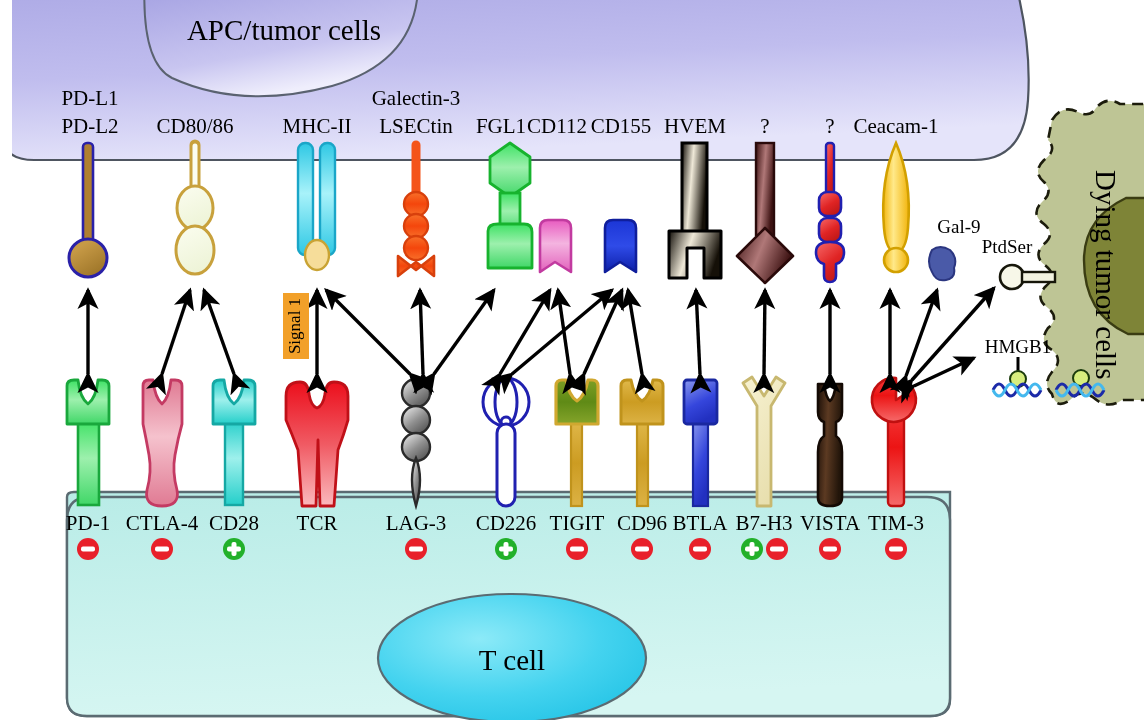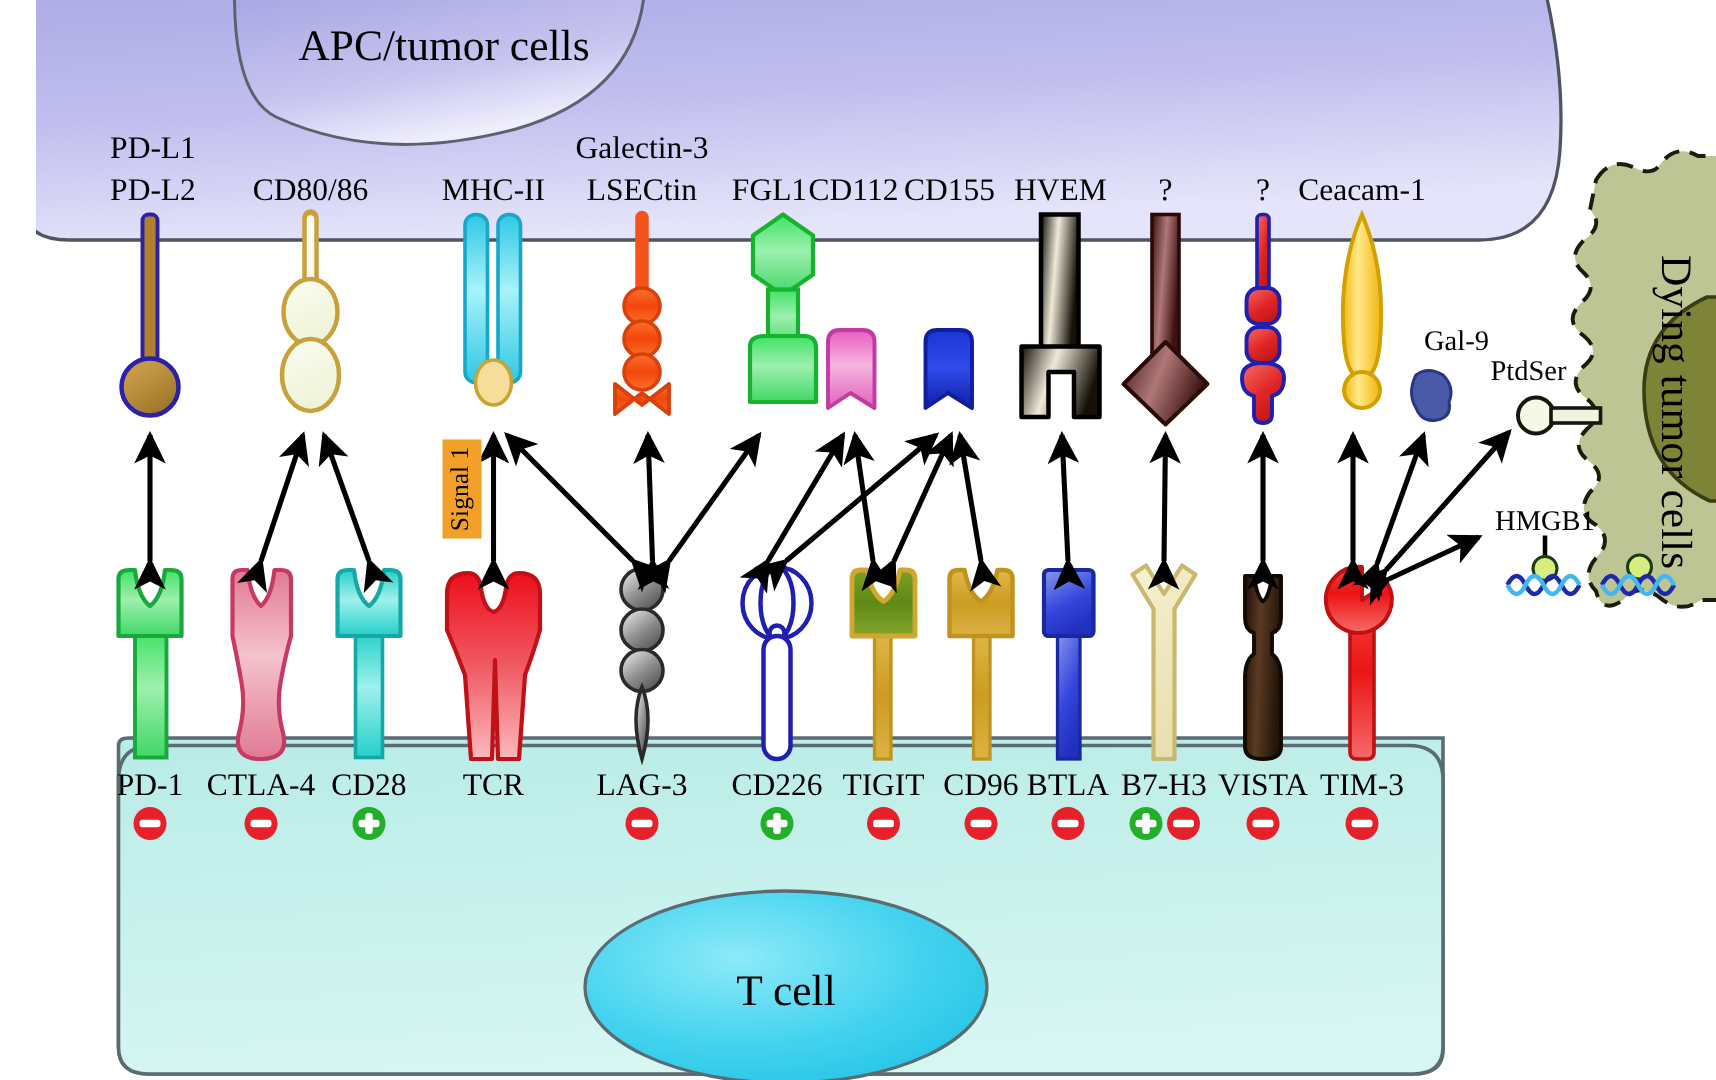--- a/index.html
+++ b/index.html
@@ -6,22 +6,22 @@
     margin: 0; padding: 0;
     background: #ffffff;
   }
   body {
     width: 1144px; height: 720px;
     position: relative;
     overflow: hidden;
     font-family: "Liberation Serif", "DejaVu Serif", serif;
   }
   #stage {
-    position: absolute; left: 0; top: 0;
-    width: 1000px; height: 720px; padding-left: 24px;
+    position: absolute; left: 12px; top: 0;
+    width: 1000px; height: 720px;
   }
   svg#diagram { display: block; }
   .lbl {
     font-family: "Liberation Serif", "DejaVu Serif", serif;
     fill: #000;
     font-size: 21px;
     text-anchor: middle;
     dominant-baseline: alphabetic;
   }
   .lbl-big {

